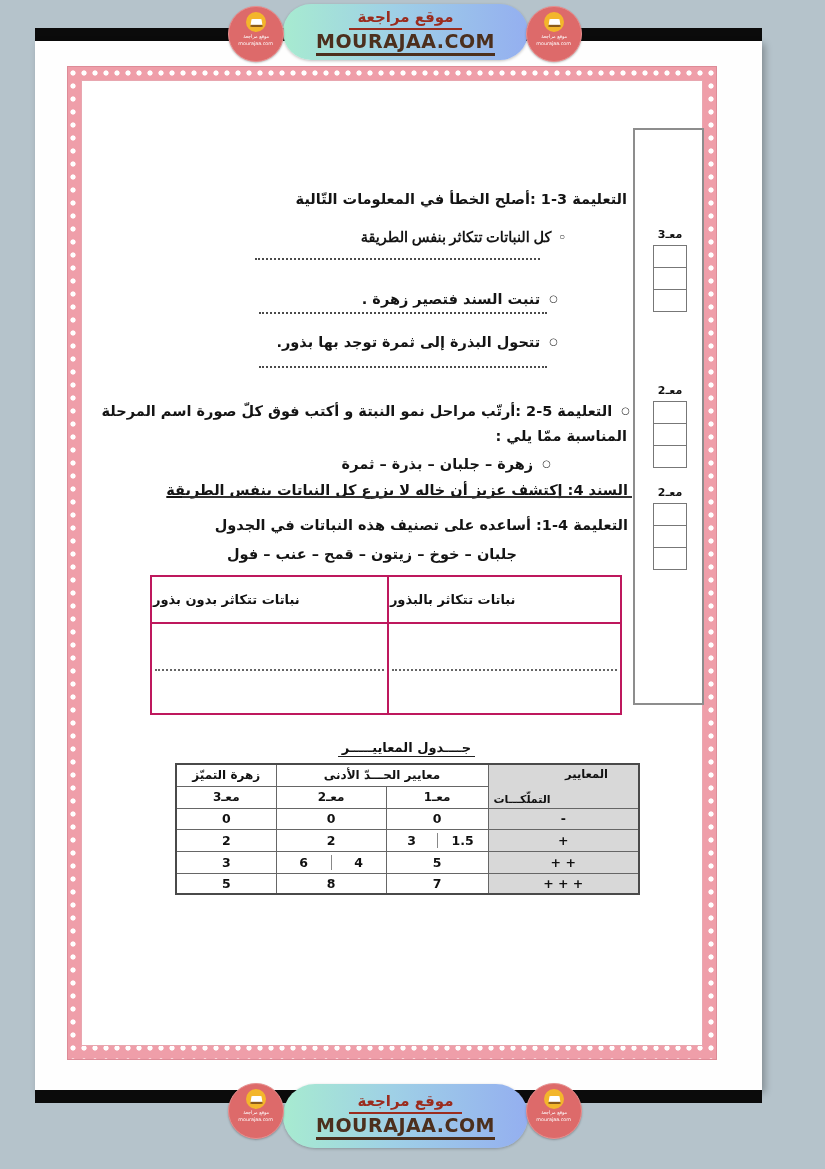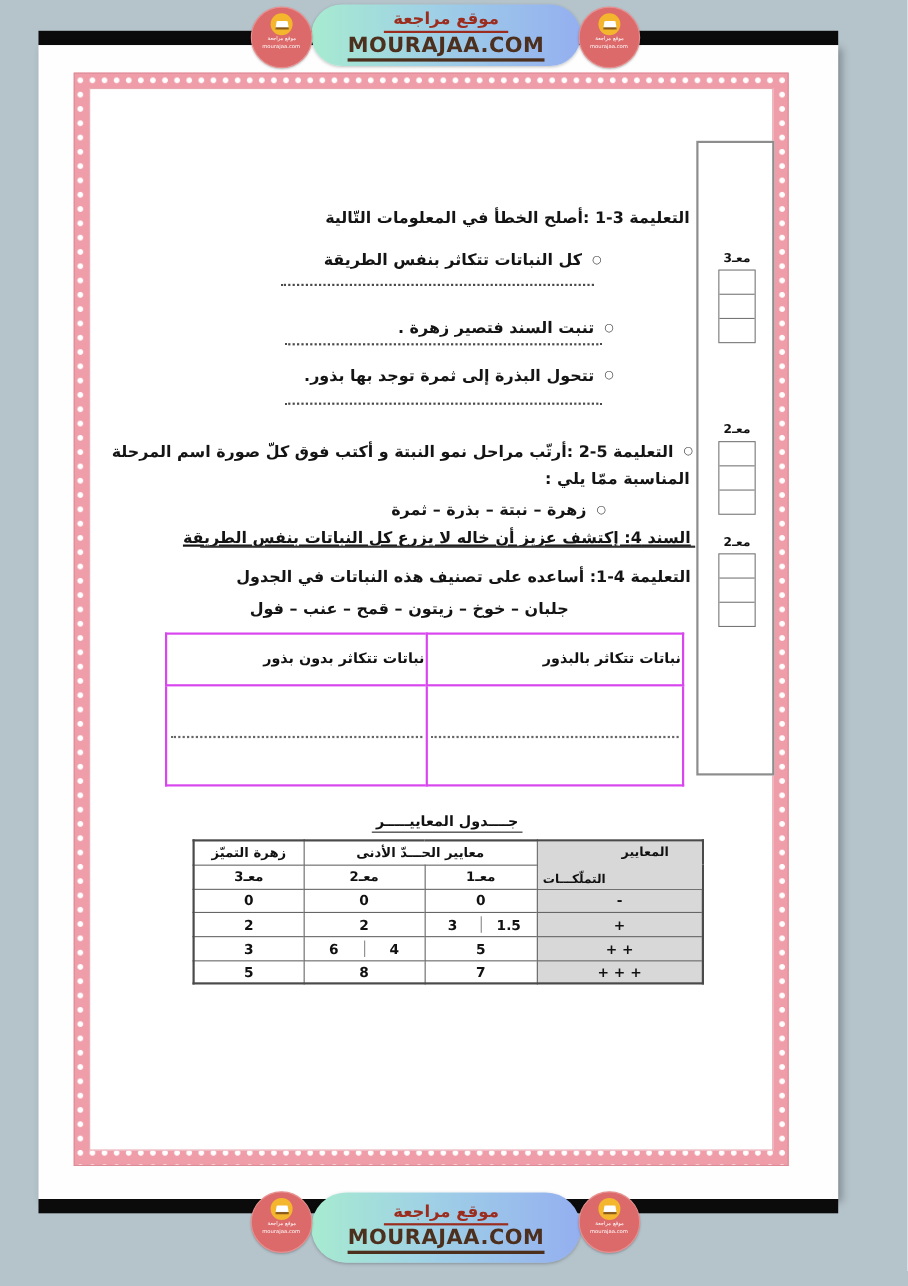--- a/index.html
+++ b/index.html
@@ -53,21 +53,21 @@
   .l{position:absolute;direction:rtl;white-space:nowrap;font-size:14.5px;font-weight:600;
      color:#141414;line-height:22px;z-index:2;margin-top:12px;}
   .bold{font-weight:700;}
   .bullet{font-size:10px;vertical-align:2px;margin-left:4px;color:#333;}
   .dots{position:absolute;height:3px;border-bottom:2px dotted #4a4a4a;z-index:2;}
   .underlined{text-decoration:underline;text-decoration-thickness:1.5px;}
   .sep{position:absolute;left:182px;top:496px;width:450px;border-top:2px solid #333;z-index:2;}
   
   .class-table{position:absolute;left:150px;top:575px;width:472px;border-collapse:collapse;
      direction:rtl;z-index:2;}
-  .class-table td{border:2px solid #d946ef;text-align:right;}
+  .class-table td{border:2px solid #be185d;text-align:left;}
   .class-table .hd{height:43px;font-size:13px;font-weight:700;color:#111;}
   .class-table .bd{height:87px;position:relative;}
   .dotline{position:absolute;left:3px;right:3px;top:50%;border-bottom:2px dotted #666;}
   
   .crit-title{position:absolute;left:175px;top:740px;width:463px;text-align:center;
      font-size:13px;font-weight:700;color:#111;direction:rtl;z-index:2;}
   .crit-title span{border-bottom:1.5px solid #222;padding:0 4px 1px;}
   .crit{position:absolute;left:175px;top:763px;width:463px;border-collapse:collapse;
      direction:rtl;font-size:12px;font-weight:700;color:#111;z-index:2;table-layout:fixed;}
   .crit td{border:1px solid #666;text-align:center;padding:0;}
@@ -136,21 +136,21 @@
   <div class="score-label">معـ2</div>
   <div class="score-grid">
     <div class="score-cell"></div>
     <div class="score-cell"></div>
     <div class="score-cell"></div>
   </div>
 </div>
 
 <div class="l bold" style="top:176px;right:198px;">التعليمة 3-1 :أصلح الخطأ في المعلومات التّالية</div>
 
-<div class="l" style="top:214px;right:278px;">
+<div class="l" style="top:214px;right:260px;font-family:Liberation Serif, serif;">
   <span class="bullet">○</span>
   <span>كل النباتات تتكاثر بنفس الطريقة</span>
 </div>
 <div class="dots" style="top:255px;right:285px;width:285px;"></div>
 
 <div class="l" style="top:276px;right:267px;">
   <span class="bullet">○</span>
   <span>تنبت السند فتصير زهرة .</span>
 </div>
 <div class="dots" style="top:309px;right:278px;width:288px;"></div>
@@ -162,21 +162,21 @@
 <div class="dots" style="top:363px;right:278px;width:288px;"></div>
 
 <div class="l bold" style="top:388px;right:195px;">
   <span class="bullet">○</span>
   <span>التعليمة 5-2 :أرتّب مراحل نمو النبتة و أكتب فوق كلّ صورة اسم المرحلة</span>
 </div>
 <div class="l bold" style="top:413px;right:198px;">المناسبة ممّا يلي :</div>
 
 <div class="l" style="top:441px;right:274px;">
   <span class="bullet">○</span>
-  <span>زهرة – نبتة – بذرة – ثمرة</span>
+  <span>زهرة – جلبان – بذرة – ثمرة</span>
 </div>
 
 <div class="l bold underlined" style="top:467px;right:197px;">السند 4: إكتشف عزيز أن خاله لا يزرع كل النباتات بنفس الطريقة</div>
 <div class="sep"></div>
 
 <div class="l bold" style="top:502px;right:197px;">التعليمة 4-1: أساعده على تصنيف هذه النباتات في الجدول</div>
 <div class="l" style="top:531px;right:308px;">جلبان – خوخ – زيتون – قمح – عنب – فول</div>
 
 <table class="class-table">
   <tbody>

